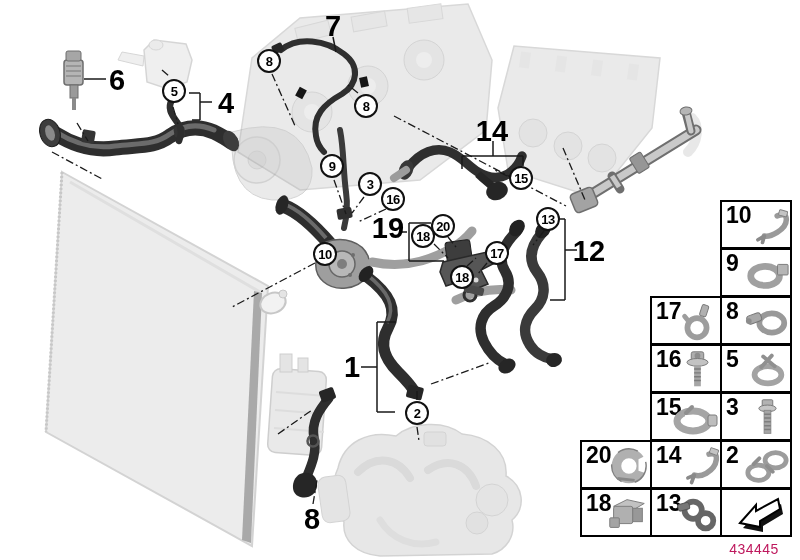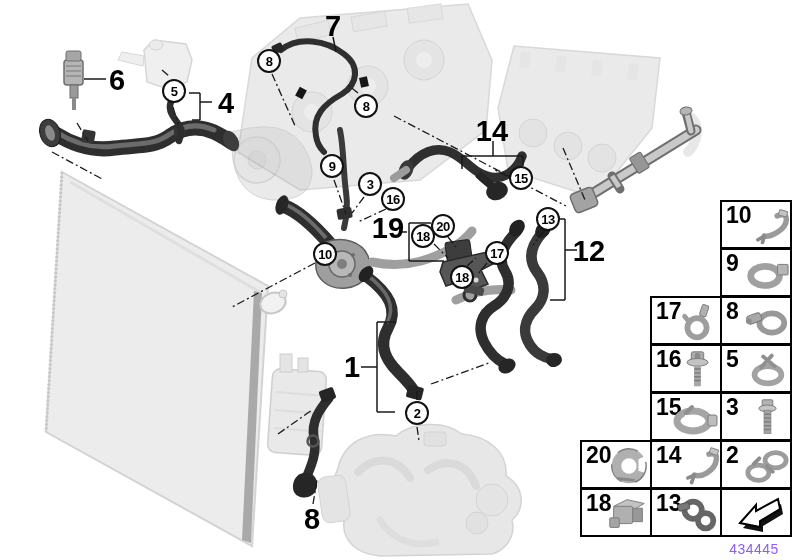--- a/index.html
+++ b/index.html
@@ -9,21 +9,21 @@
   .co{position:absolute;width:24px;height:24px;border:2px solid #111;border-radius:50%;
       background:#fff;display:flex;align-items:center;justify-content:center;
       font-weight:bold;font-size:13px;letter-spacing:-0.5px;z-index:6;box-sizing:border-box;color:#000;}
   .lbl{position:absolute;transform:translate(-50%,-50%);font-weight:bold;font-size:29px;
        color:#000;z-index:6;line-height:1;}
   .legend{position:absolute;left:0;top:0;z-index:7;}
   .cell{position:absolute;width:72px;height:49px;border:2px solid #000;background:#fff;box-sizing:border-box;}
   .cell .cnum{position:absolute;top:1px;left:4px;font-weight:bold;font-size:23px;line-height:1.05;color:#000;}
   .cell svg{position:absolute;right:0;bottom:0;}
   .docnum{position:absolute;left:722px;top:541px;width:64px;text-align:center;
-          font-size:14px;color:#8b5cf6;z-index:7;letter-spacing:0.5px;}
+          font-size:14px;color:#be185d;z-index:7;letter-spacing:0.5px;}
 </style>
 </head>
 <body>
 
 <div id="stage">
 
 <svg id="art" width="800" height="560" viewBox="0 0 800 560">
 
   <g opacity="0.55">
     <polygon points="62,172 268,286 252,546 46,432" fill="#dedede" stroke="#b0b0b0" stroke-width="2"></polygon>

